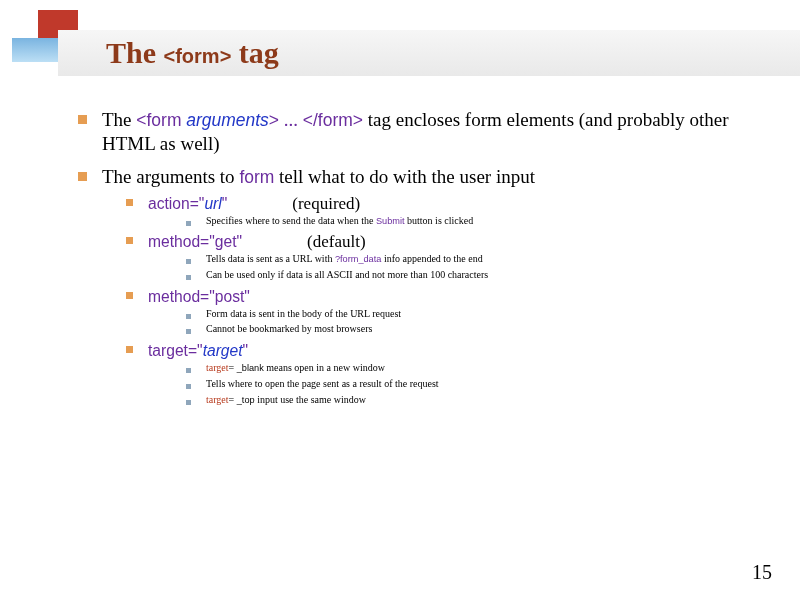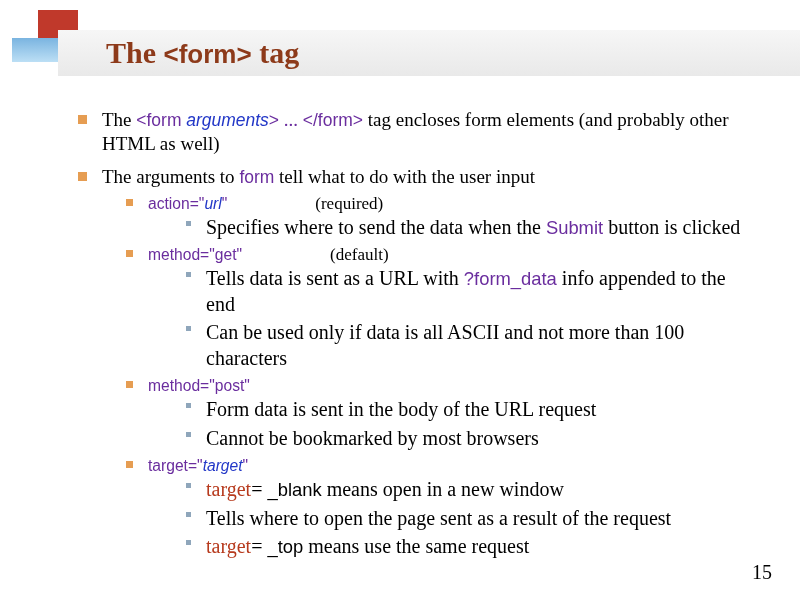--- a/index.html
+++ b/index.html
@@ -42,21 +42,21 @@
     height: 46px;
     background: linear-gradient(180deg, #f6f6f6 0%, #e9e9e9 100%);
     display: flex;
     align-items: center;
     padding-left: 48px;
   }
   .title {
     font-size: 30px;
     color: #8d3a1a;
   }
-  .title .code { font-family: Verdana, Geneva, sans-serif; font-size: 26px; color: #8d3a1a; }
+  .title .code { font-family: Verdana, Geneva, sans-serif; font-size: 20px; color: #8d3a1a; }
   .content {
     position: absolute;
     top: 108px;
     left: 78px;
     right: 50px;
     font-size: 19px;
     color: #000;
     line-height: 1.28;
   }
   ul { list-style: none; }
@@ -75,37 +75,37 @@
   .b2 > li { padding-left: 30px; margin-left: 16px; margin-bottom: 4px; }
   .b2 > li::before {
     content: "";
     position: absolute;
     left: 8px;
     top: 6px;
     width: 7px;
     height: 7px;
     background: #e69d52;
   }
-  .b3 { font-size: 20px; }
+  .b3 { font-size: 10px; }
   .b3 > li { padding-left: 30px; margin-left: 28px; margin-bottom: 3px; }
   .b3 > li::before {
     content: "";
     position: absolute;
     left: 10px;
     top: 6px;
     width: 5px;
     height: 5px;
     background: #8fa6bb;
   }
   .sans { font-family: Verdana, Geneva, sans-serif; font-size: 0.92em; margin-top: 42px; }
   .purple { color: #6a2d9e; }
   .red { color: #b73a1d; }
   .blue-it { color: #2237c7; font-style: italic; }
   .ital { }
-  .note { margin-left: 88px; }
+  .note { margin-left: 65px; }
   .slidenum {
     position: absolute;
     bottom: 16px;
     right: 28px;
     font-size: 20px;
     color: #000;
   }
 </style>
 </head>
 <body>
@@ -156,21 +156,21 @@
           </ul>
         </li>
         <li>
           <span class="sans purple">target="</span><span class="sans blue-it">target</span><span class="sans purple">"</span>
           <ul class="b3">
             <li>
               <span class="red ital">target</span><span>= </span><span class="sans">_blank</span><span> means open in a new window</span>
             </li>
             <li>Tells where to open the page sent as a result of the request</li>
             <li>
-              <span class="red ital">target</span><span>= </span><span class="sans">_top</span><span> means use the same request</span>
+              <span class="red ital">target</span><span>= </span><span class="sans">_top</span><span> input use the same window</span>
             </li>
           </ul>
         </li>
       </ul>
     </li>
   </ul>
 </div>
 
 <div class="slidenum">15</div>
 

